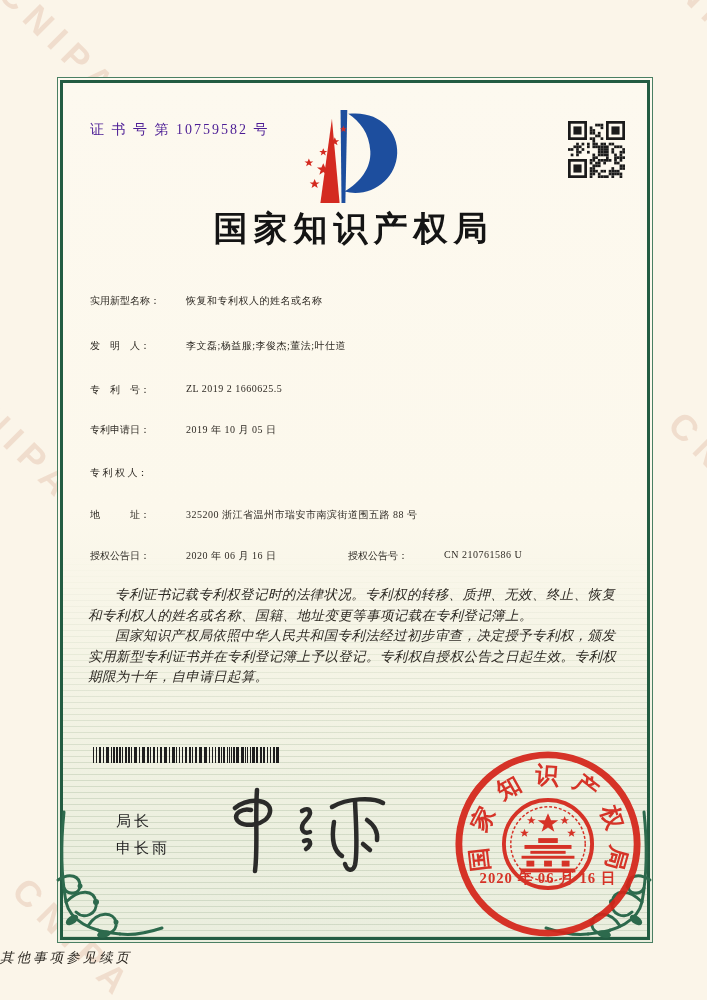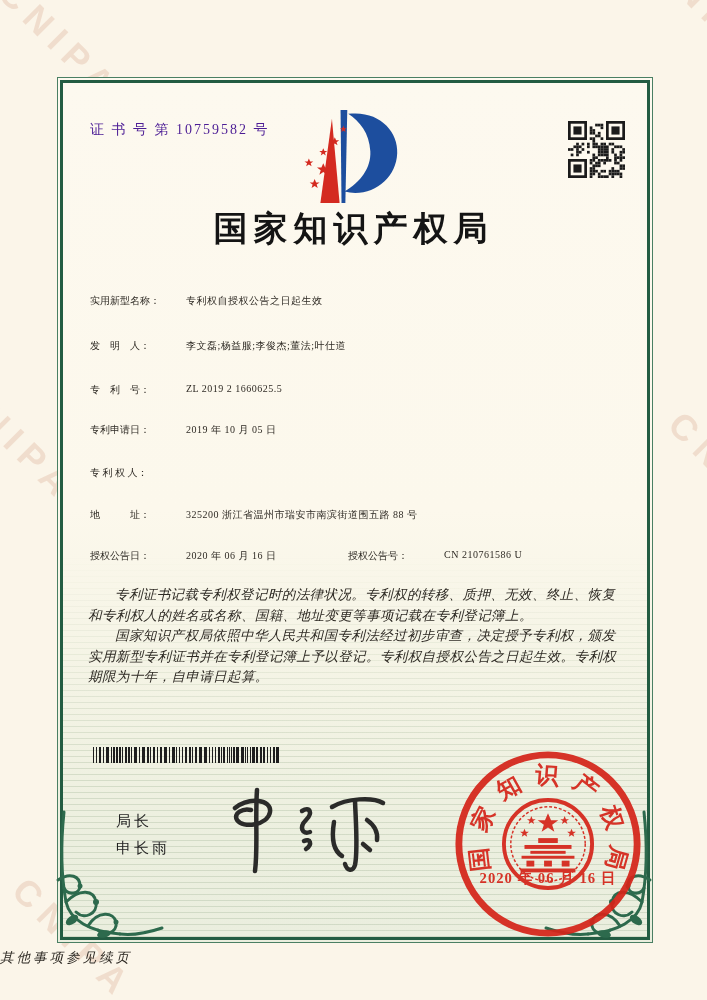--- a/index.html
+++ b/index.html
@@ -253,21 +253,21 @@
       <rect x="43.42857142857143" y="5.428571428571429" width="8.142857142857142" height="8.142857142857142" fill="#1b1b1b"></rect>
       <rect x="0" y="38" width="19" height="19" fill="#1b1b1b"></rect>
       <rect x="2.7142857142857144" y="40.714285714285715" width="13.571428571428573" height="13.571428571428573" fill="#fdf9ef"></rect>
       <rect x="5.428571428571429" y="43.42857142857143" width="8.142857142857142" height="8.142857142857142" fill="#1b1b1b"></rect>
     </svg>
 
   <div class="abs title">国家知识产权局</div>
 
   <div class="abs row" style="top:294px;">
     <span class="lab">实用新型名称：</span>
-    <span class="val">专利权自授权公告之日起生效</span>
+    <span class="val">恢复和专利权人的姓名或名称</span>
   </div>
   <div class="abs row" style="top:339px;">
     <span class="lab">发　明　人：</span>
     <span class="val">李文磊;杨益服;李俊杰;董法;叶仕道</span>
   </div>
   <div class="abs row" style="top:383px;">
     <span class="lab">专　利　号：</span>
     <span class="val">ZL 2019 2 1660625.5</span>
   </div>
   <div class="abs row" style="top:423px;">

